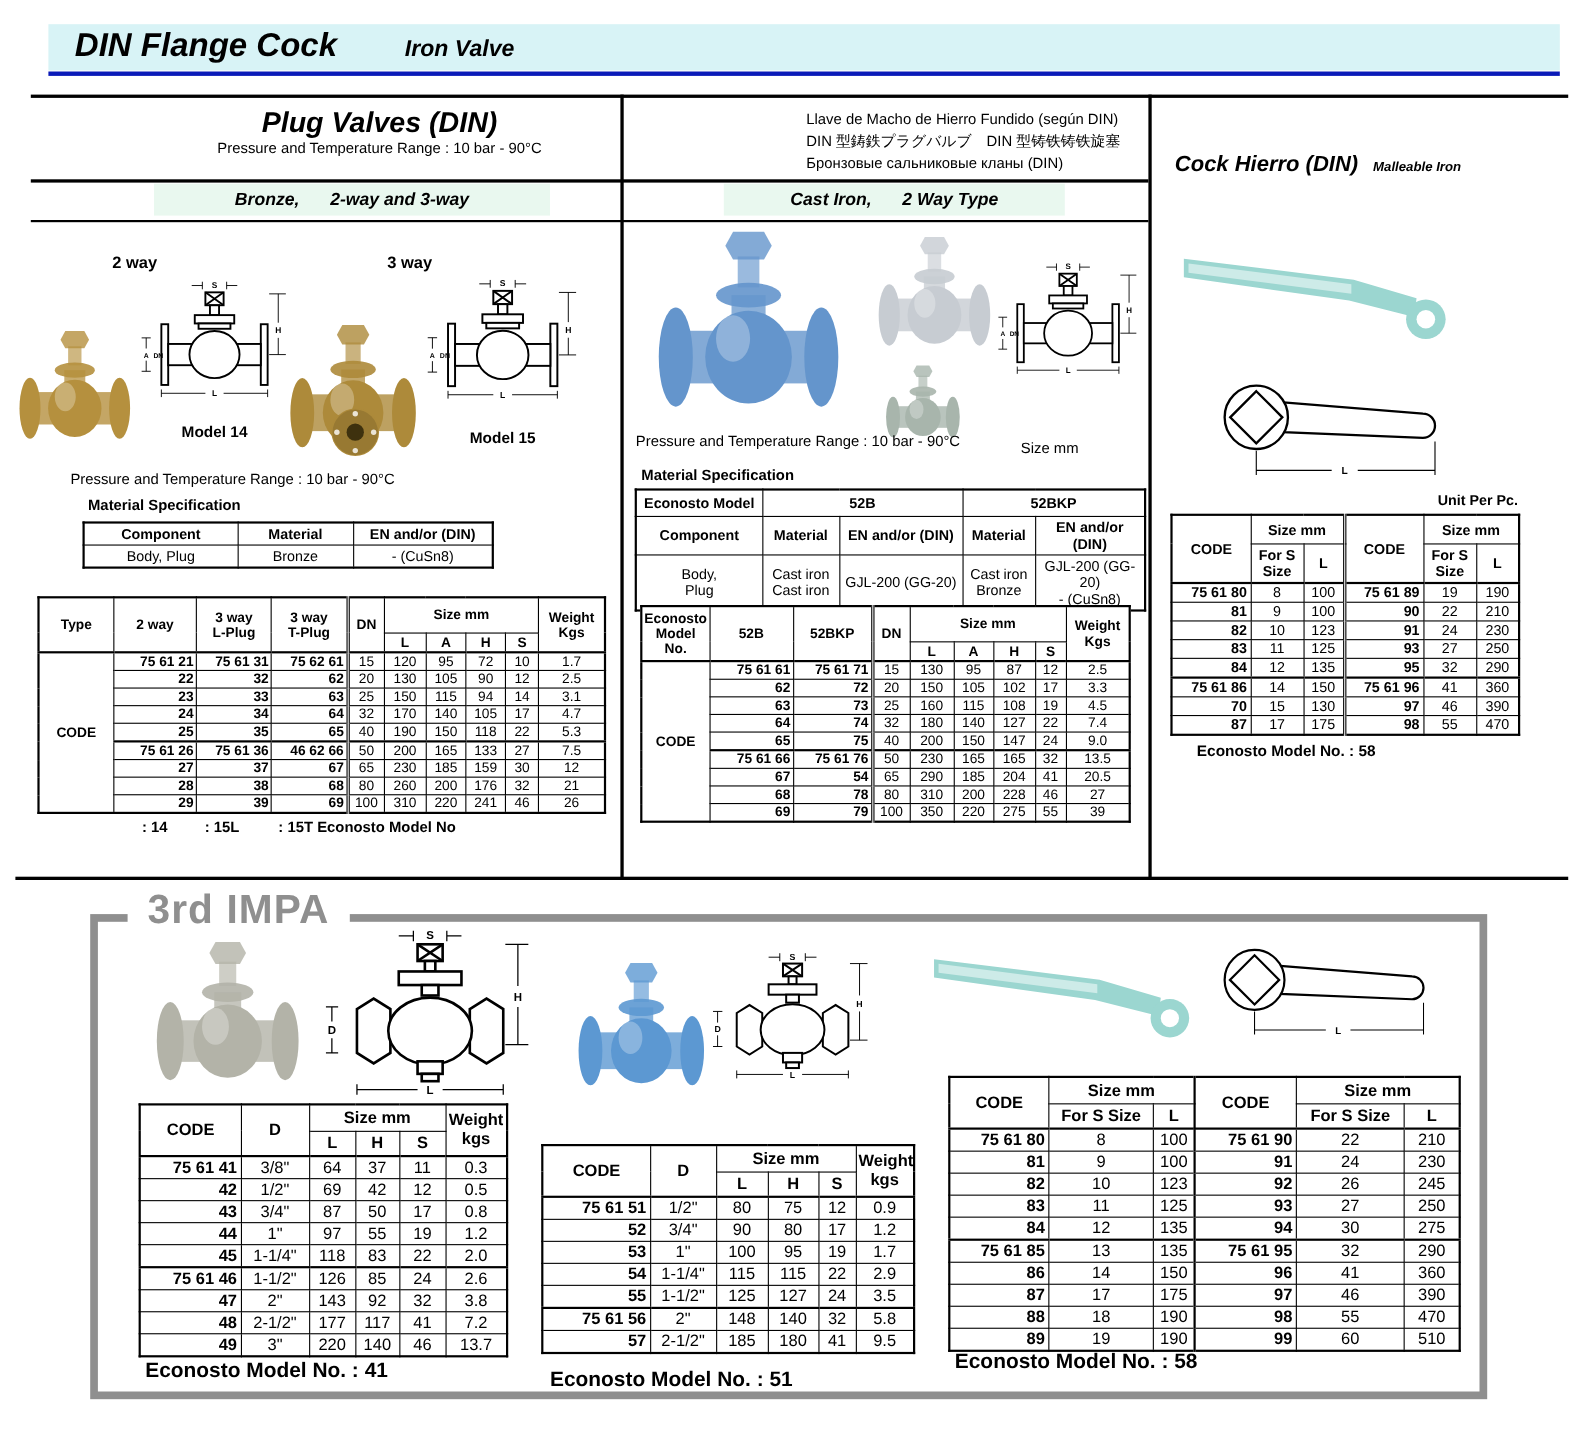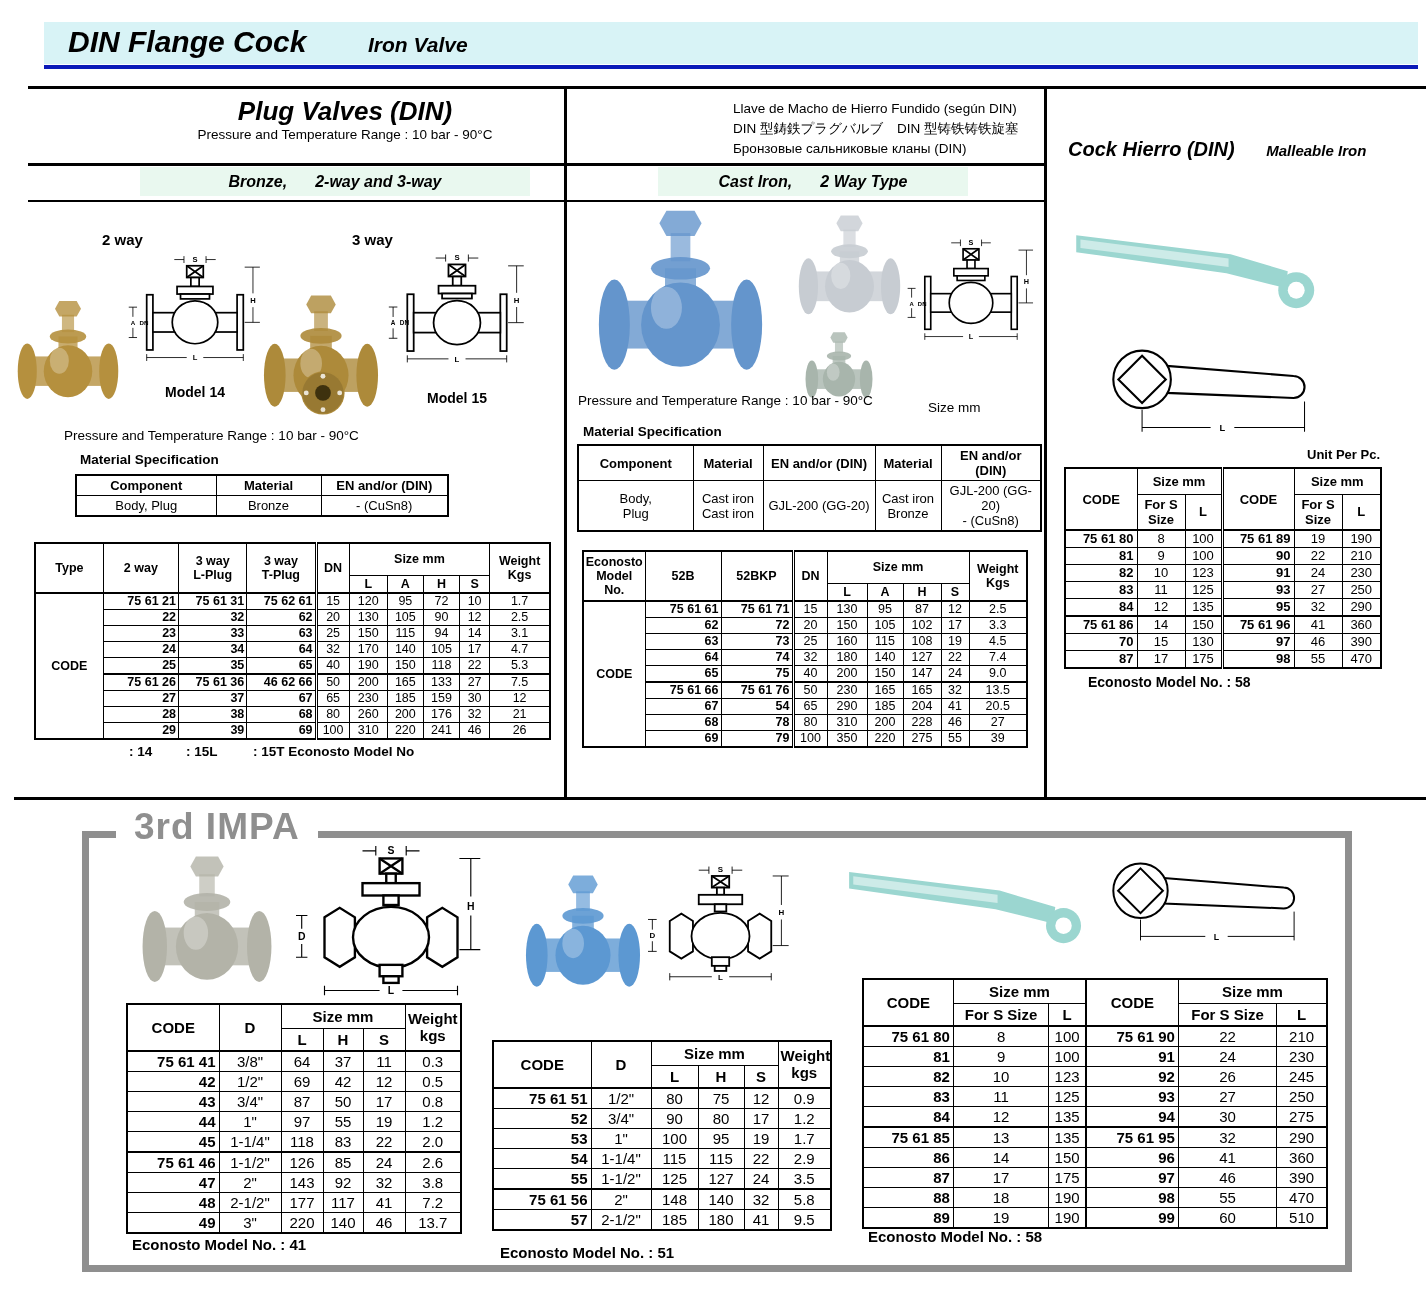--- a/index.html
+++ b/index.html
@@ -32,21 +32,21 @@
   .t-cast th{font-size:12.5px;line-height:14px;padding:1px 1px;}
   .t-cast td{font-size:12.5px;line-height:15px;height:15px;padding:0 2px;}
   .t-cast [data-col="2"], .t-cast th.dbl{border-left:3px double #000;}
   .t-wrench th{font-size:13px;line-height:15px;padding:1px 2px;}
   .t-wrench td{font-size:13px;line-height:16px;height:16px;padding:0 3px;}
   .t-wrench [data-col="3"], .t-wrench th.dbl{border-left:3px double #000;}
   .t-mat th,.t-mat td{font-size:13px;line-height:15px;padding:2px 3px;}
   .t-impa th{font-size:15px;line-height:17px;padding:2px 2px;}
   .t-impa td{font-size:15px;line-height:19px;height:19px;padding:0 3px;}
   .t58 [data-col="3"], .t58 th.dbl2{border-left:2px solid #000;}
-  .note{position:absolute;font-size:15px;font-weight:bold;}
+  .note{position:absolute;font-size:19px;font-weight:bold;}
   .smalltxt{position:absolute;font-size:13.5px;}
   .bold{font-weight:bold;}
   .center{text-align:center;}
   .dim{font-family:"Liberation Sans",sans-serif;font-size:11px;font-weight:bold;text-anchor:middle;fill:#000;}
   .dim.sm{font-size:9px;}
   .caption{position:absolute;font-size:14px;font-weight:bold;text-align:center;}
   
   .impa-box{position:absolute;left:82px;top:831px;width:1256px;height:427px;border:7px solid #8f8f8f;}
   .impa-label{position:absolute;left:116px;top:806px;font-size:37px;font-weight:bold;color:#8f8f8f;
               background:#fff;padding:0 18px;letter-spacing:1px;}
@@ -152,21 +152,21 @@
 
   <div class="abs it center" style="left:120px;top:96px;width:450px;font-size:26px">Plug Valves (DIN)</div>
   <div class="abs center" style="left:120px;top:127px;width:450px;font-size:13.5px">Pressure and Temperature Range : 10 bar - 90°C</div>
 
   <div class="i18n">
     <div>Llave de Macho de Hierro Fundido (según DIN)</div>
     <div>DIN 型鋳鉄プラグバルブ　DIN 型铸铁铸铁旋塞</div>
     <div>Бронзовые сальниковые кланы (DIN)</div>
   </div>
 
-  <div class="mint it" style="left:140px;top:167px;width:390px">
+  <div class="mint it" style="left:140px;top:167px;width:360px">
     <span>Bronze,</span>
     <span>2-way and 3-way</span>
   </div>
   <div class="mint it" style="left:658px;top:167px;width:310px">
     <span>Cast Iron,</span>
     <span>2 Way Type</span>
   </div>
 
   <div class="abs bold" style="left:102px;top:231px;font-size:15px">2 way</div>
   <div class="abs bold" style="left:352px;top:231px;font-size:15px">3 way</div>
@@ -386,20 +386,25 @@
 
   <table class="tbl t-mat" style="left:577px;top:444px;width:463px">
     <colgroup>
         <col style="width:115px">
         <col style="width:70px">
         <col style="width:112px">
         <col style="width:66px">
         <col style="width:100px">
       </colgroup>
     <tbody>
+        <tr style="height:24px">
+      <th>Econosto Model</th>
+      <th colspan="2">52B</th>
+      <th colspan="2">52BKP</th>
+    </tr>
     <tr style="height:24px">
       <th>Component</th>
       <th>Material</th>
       <th>EN and/or (DIN)</th>
       <th>Material</th>
       <th>EN and/or (DIN)</th>
     </tr>
     <tr style="height:46px">
       <td>Body,
 Plug</td>
@@ -534,21 +539,21 @@
           <td data-col="4">220</td>
           <td data-col="5">275</td>
           <td data-col="6">55</td>
           <td data-col="7">39</td>
         </tr>
       </tbody>
   </table>
 
   <div class="abs it" style="left:1068px;top:138px;font-size:20px">
     <span>Cock Hierro (DIN)</span>
-    <span style="font-size:15px;margin-left:26px">Malleable Iron</span>
+    <span style="font-size:12px;margin-left:8px">Malleable Iron</span>
   </div>
   <svg class="abs" style="left:1072px;top:198px;width:275px;height:140px;color:#9bd6d0" viewBox="0 0 260 110">
     <use href="#sym-wrench-photo"></use>
   </svg>
   <svg class="abs" style="left:1088px;top:332px;width:252px;height:110px" viewBox="0 0 260 130">
     <use href="#sym-wrench-drawing"></use>
     <text class="dim" x="140" y="117">L</text>
   </svg>
   <div class="abs bold" style="left:1250px;top:447px;width:130px;text-align:right;font-size:13px">Unit Per Pc.</div>
 

